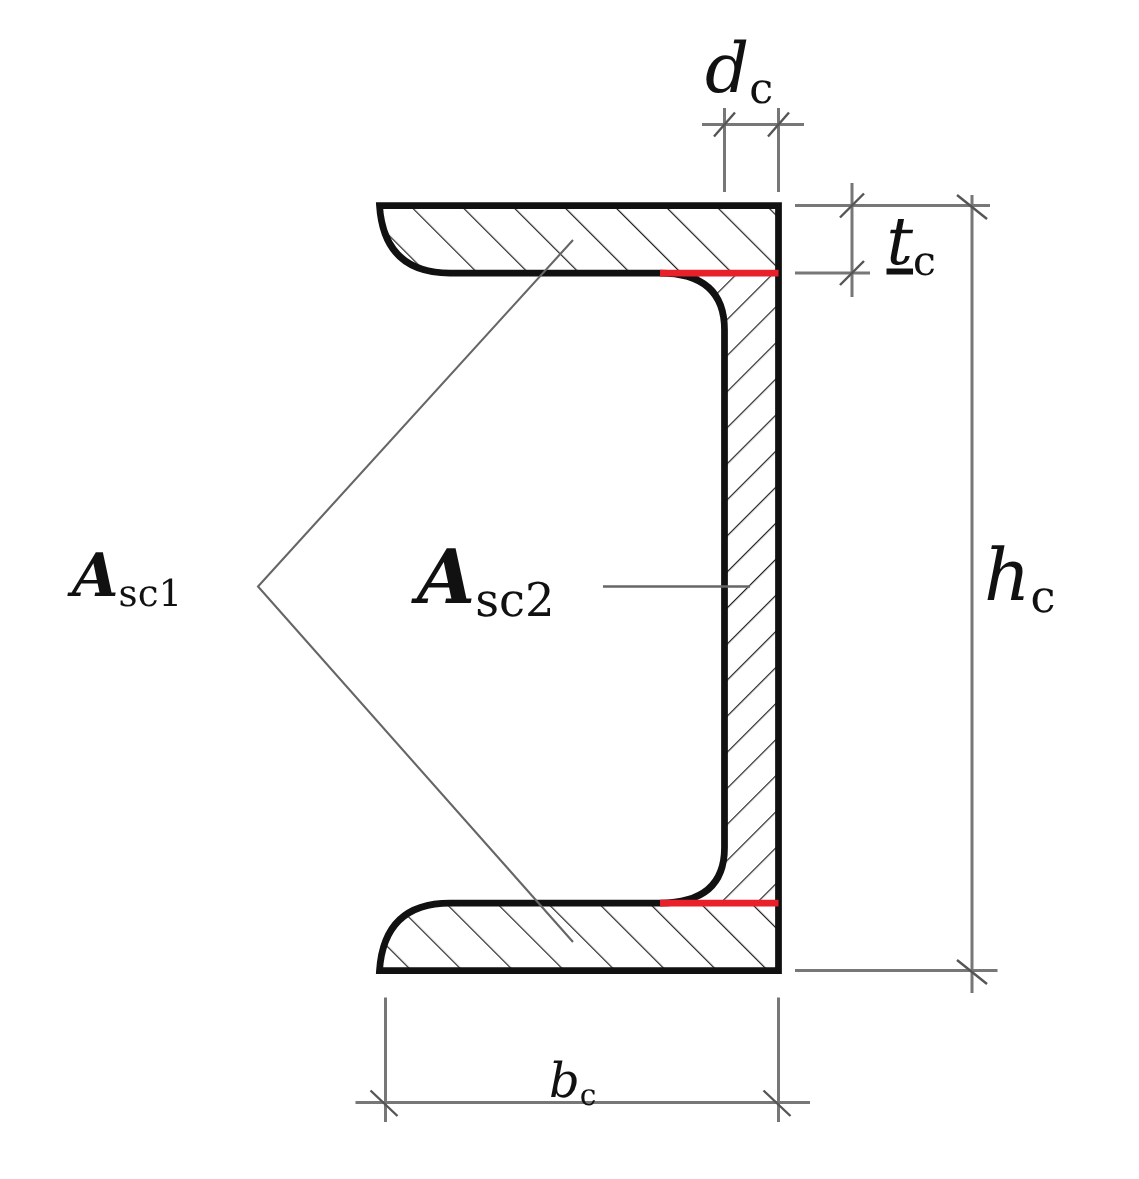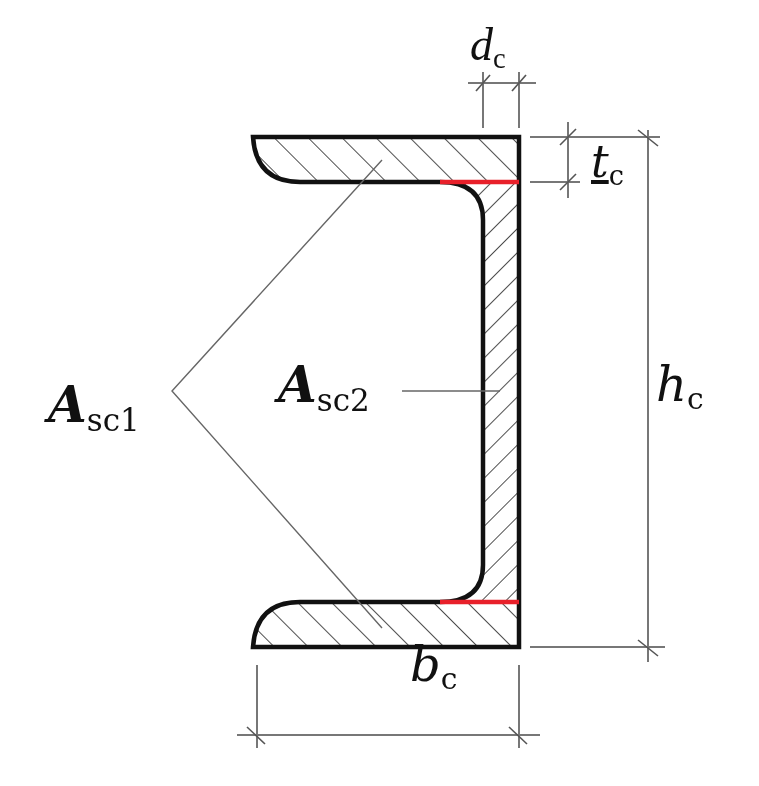--- a/index.html
+++ b/index.html
@@ -75,30 +75,30 @@
 
   <g stroke="#777" stroke-width="2" fill="none">
     <line x1="257" y1="665" x2="257" y2="748"></line>
     <line x1="519" y1="665" x2="519" y2="748"></line>
     <line x1="237" y1="735" x2="540" y2="735"></line>
     <line x1="247" y1="727" x2="265" y2="744" stroke="#555" stroke-width="1.6"></line>
     <line x1="509" y1="727" x2="527" y2="744" stroke="#555" stroke-width="1.6"></line>
   </g>
 </svg>
 
-<div class="lbl" style="left:470px; top:22px; font-size:46px;font-family:Liberation Serif, serif;">
+<div class="lbl" style="left:470px; top:22px; font-size:46px;">
   <span class="main">d</span><span class="sub">c</span>
 </div>
 <div class="lbl" style="left:591px; top:140px; font-size:44px;text-decoration:underline;">
   <span class="main">t</span><span class="sub">c</span>
 </div>
 <div class="lbl" style="left:656px; top:360px; font-size:48px;">
   <span class="main">h</span><span class="sub">c</span>
 </div>
-<div class="lbl" style="left:366px; top:640px; font-size:48px;margin-left:44px;">
+<div class="lbl" style="left:366px; top:704px; font-size:32px;">
   <span class="main">b</span><span class="sub">c</span>
 </div>
-<div class="lbl bold" style="left:48px; top:380px; font-size:50px;">
+<div class="lbl bold" style="left:48px; top:364px; font-size:40px;">
   <span class="main">A</span><span class="sub">sc1</span>
 </div>
 <div class="lbl bold" style="left:278px; top:360px; font-size:50px;text-align:center;">
   <span class="main">A</span><span class="sub">sc2</span>
 </div>
 
 </body></html>

